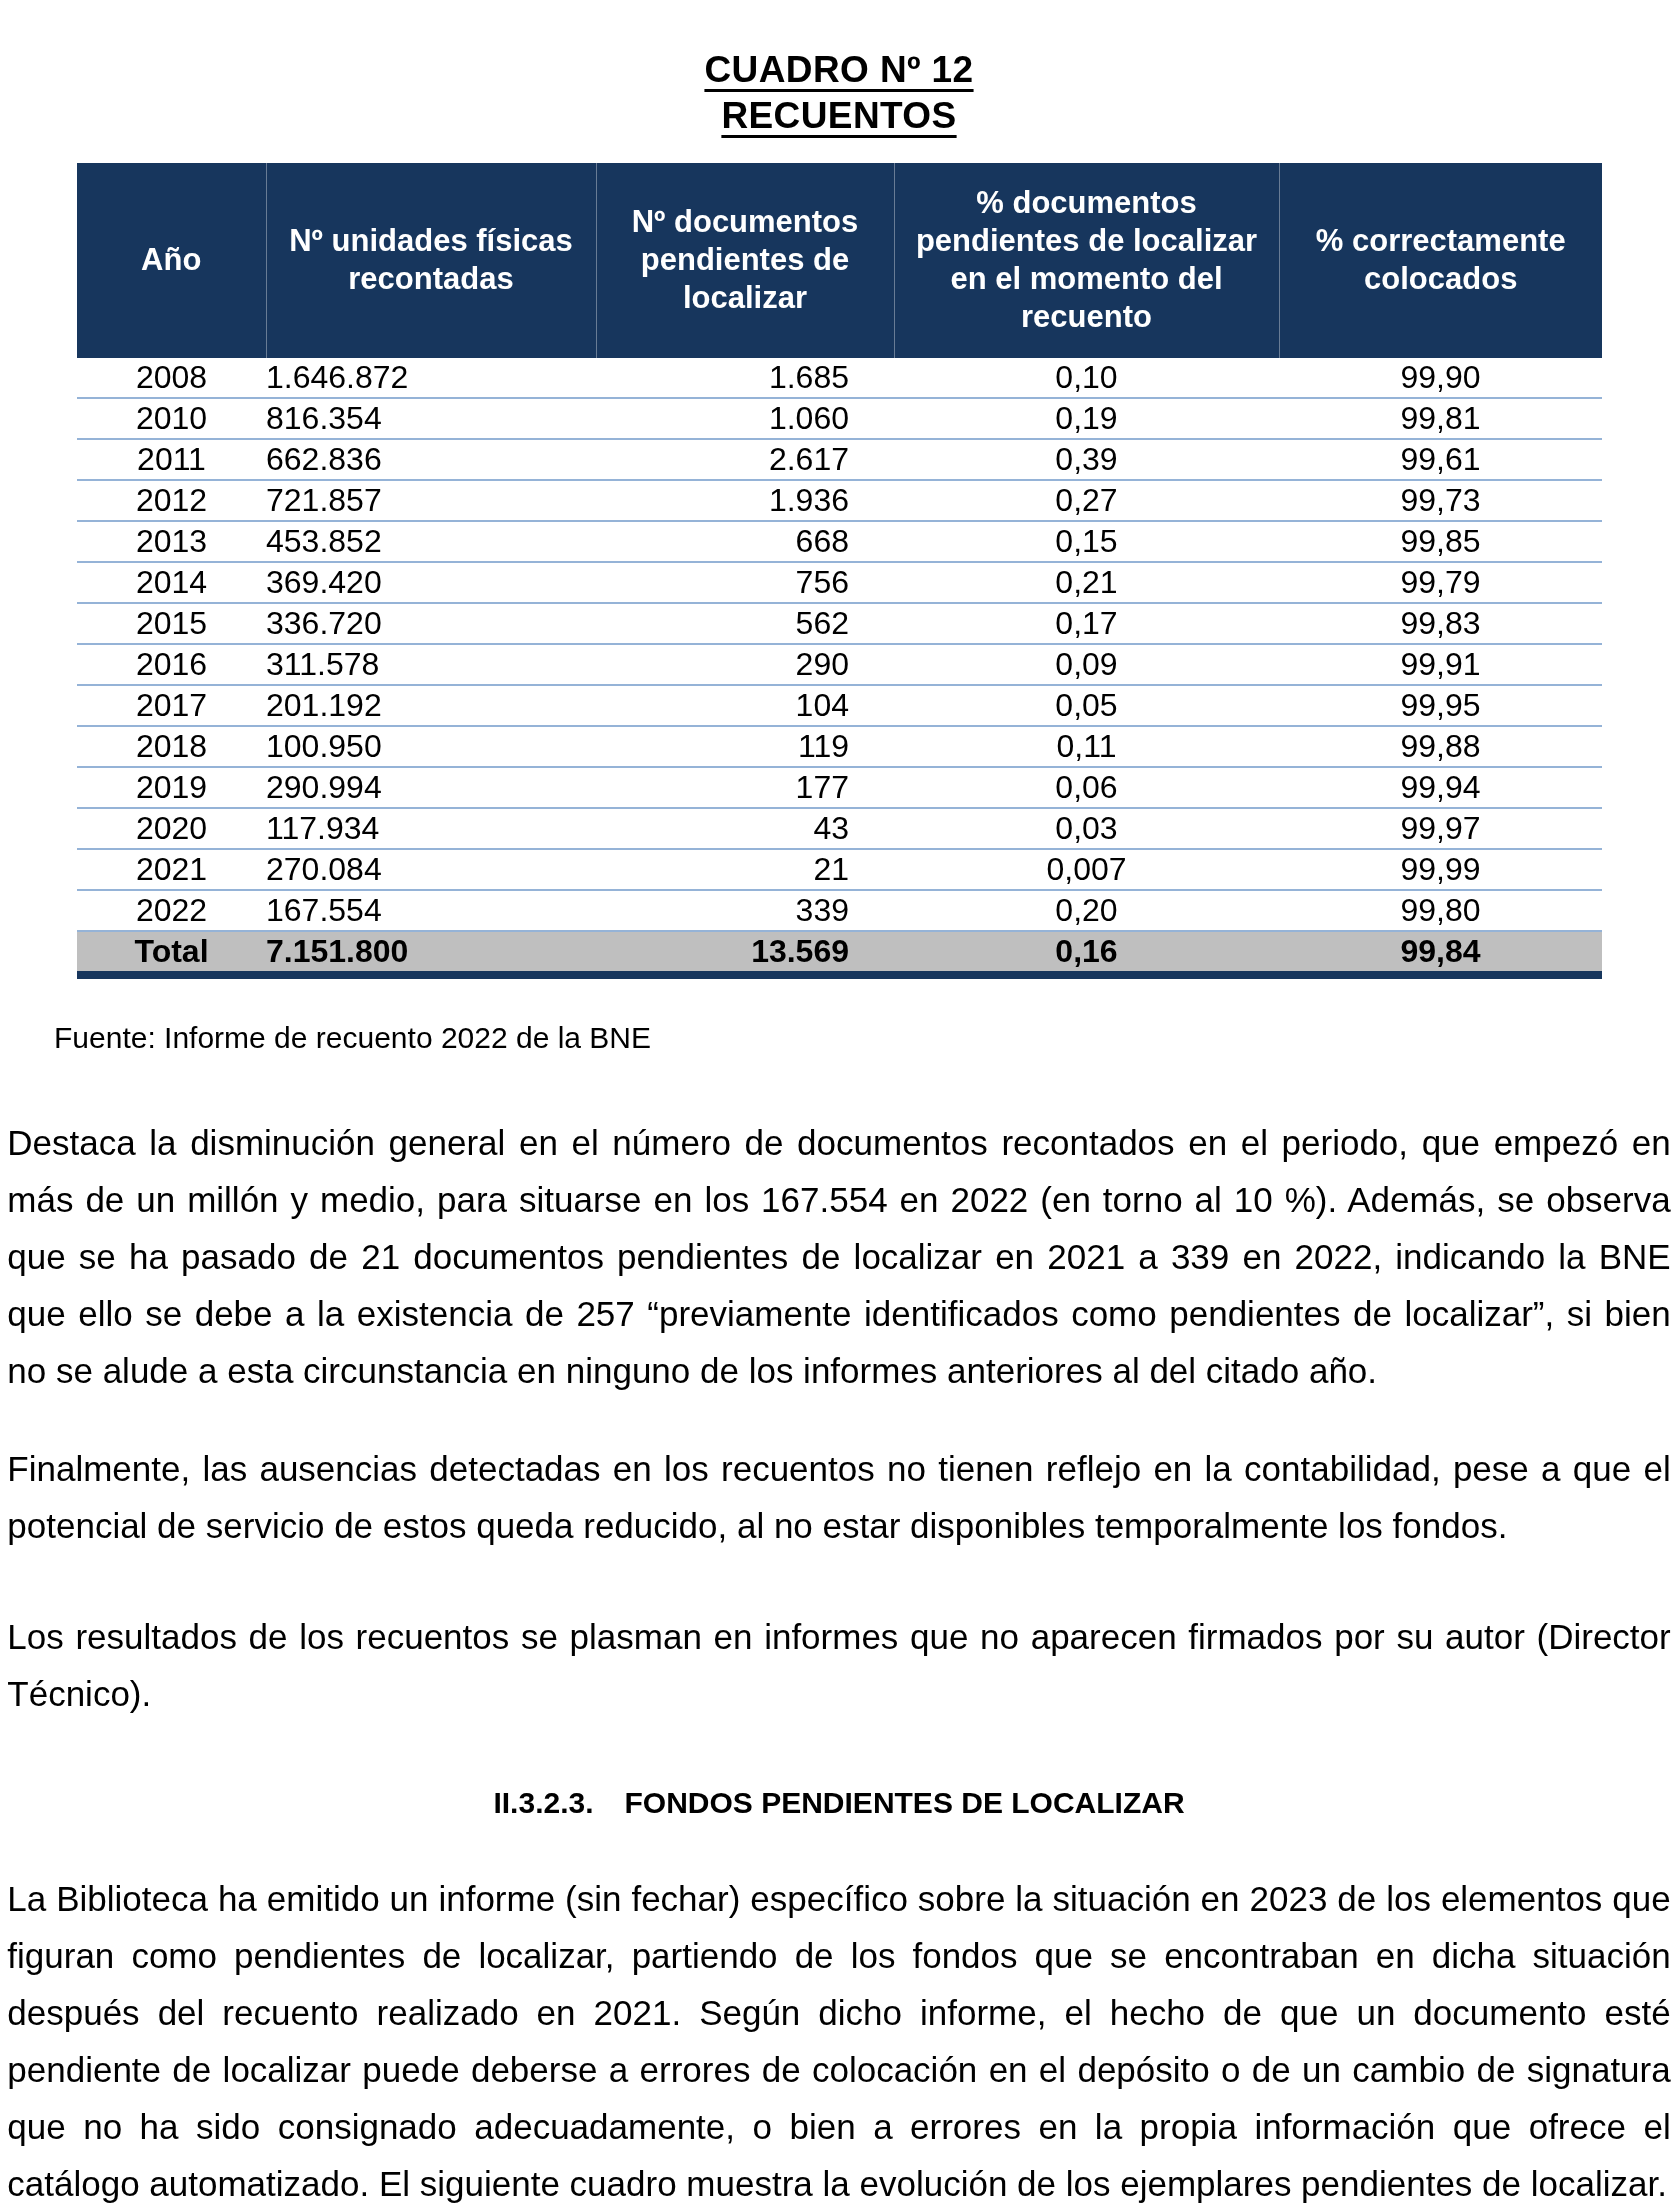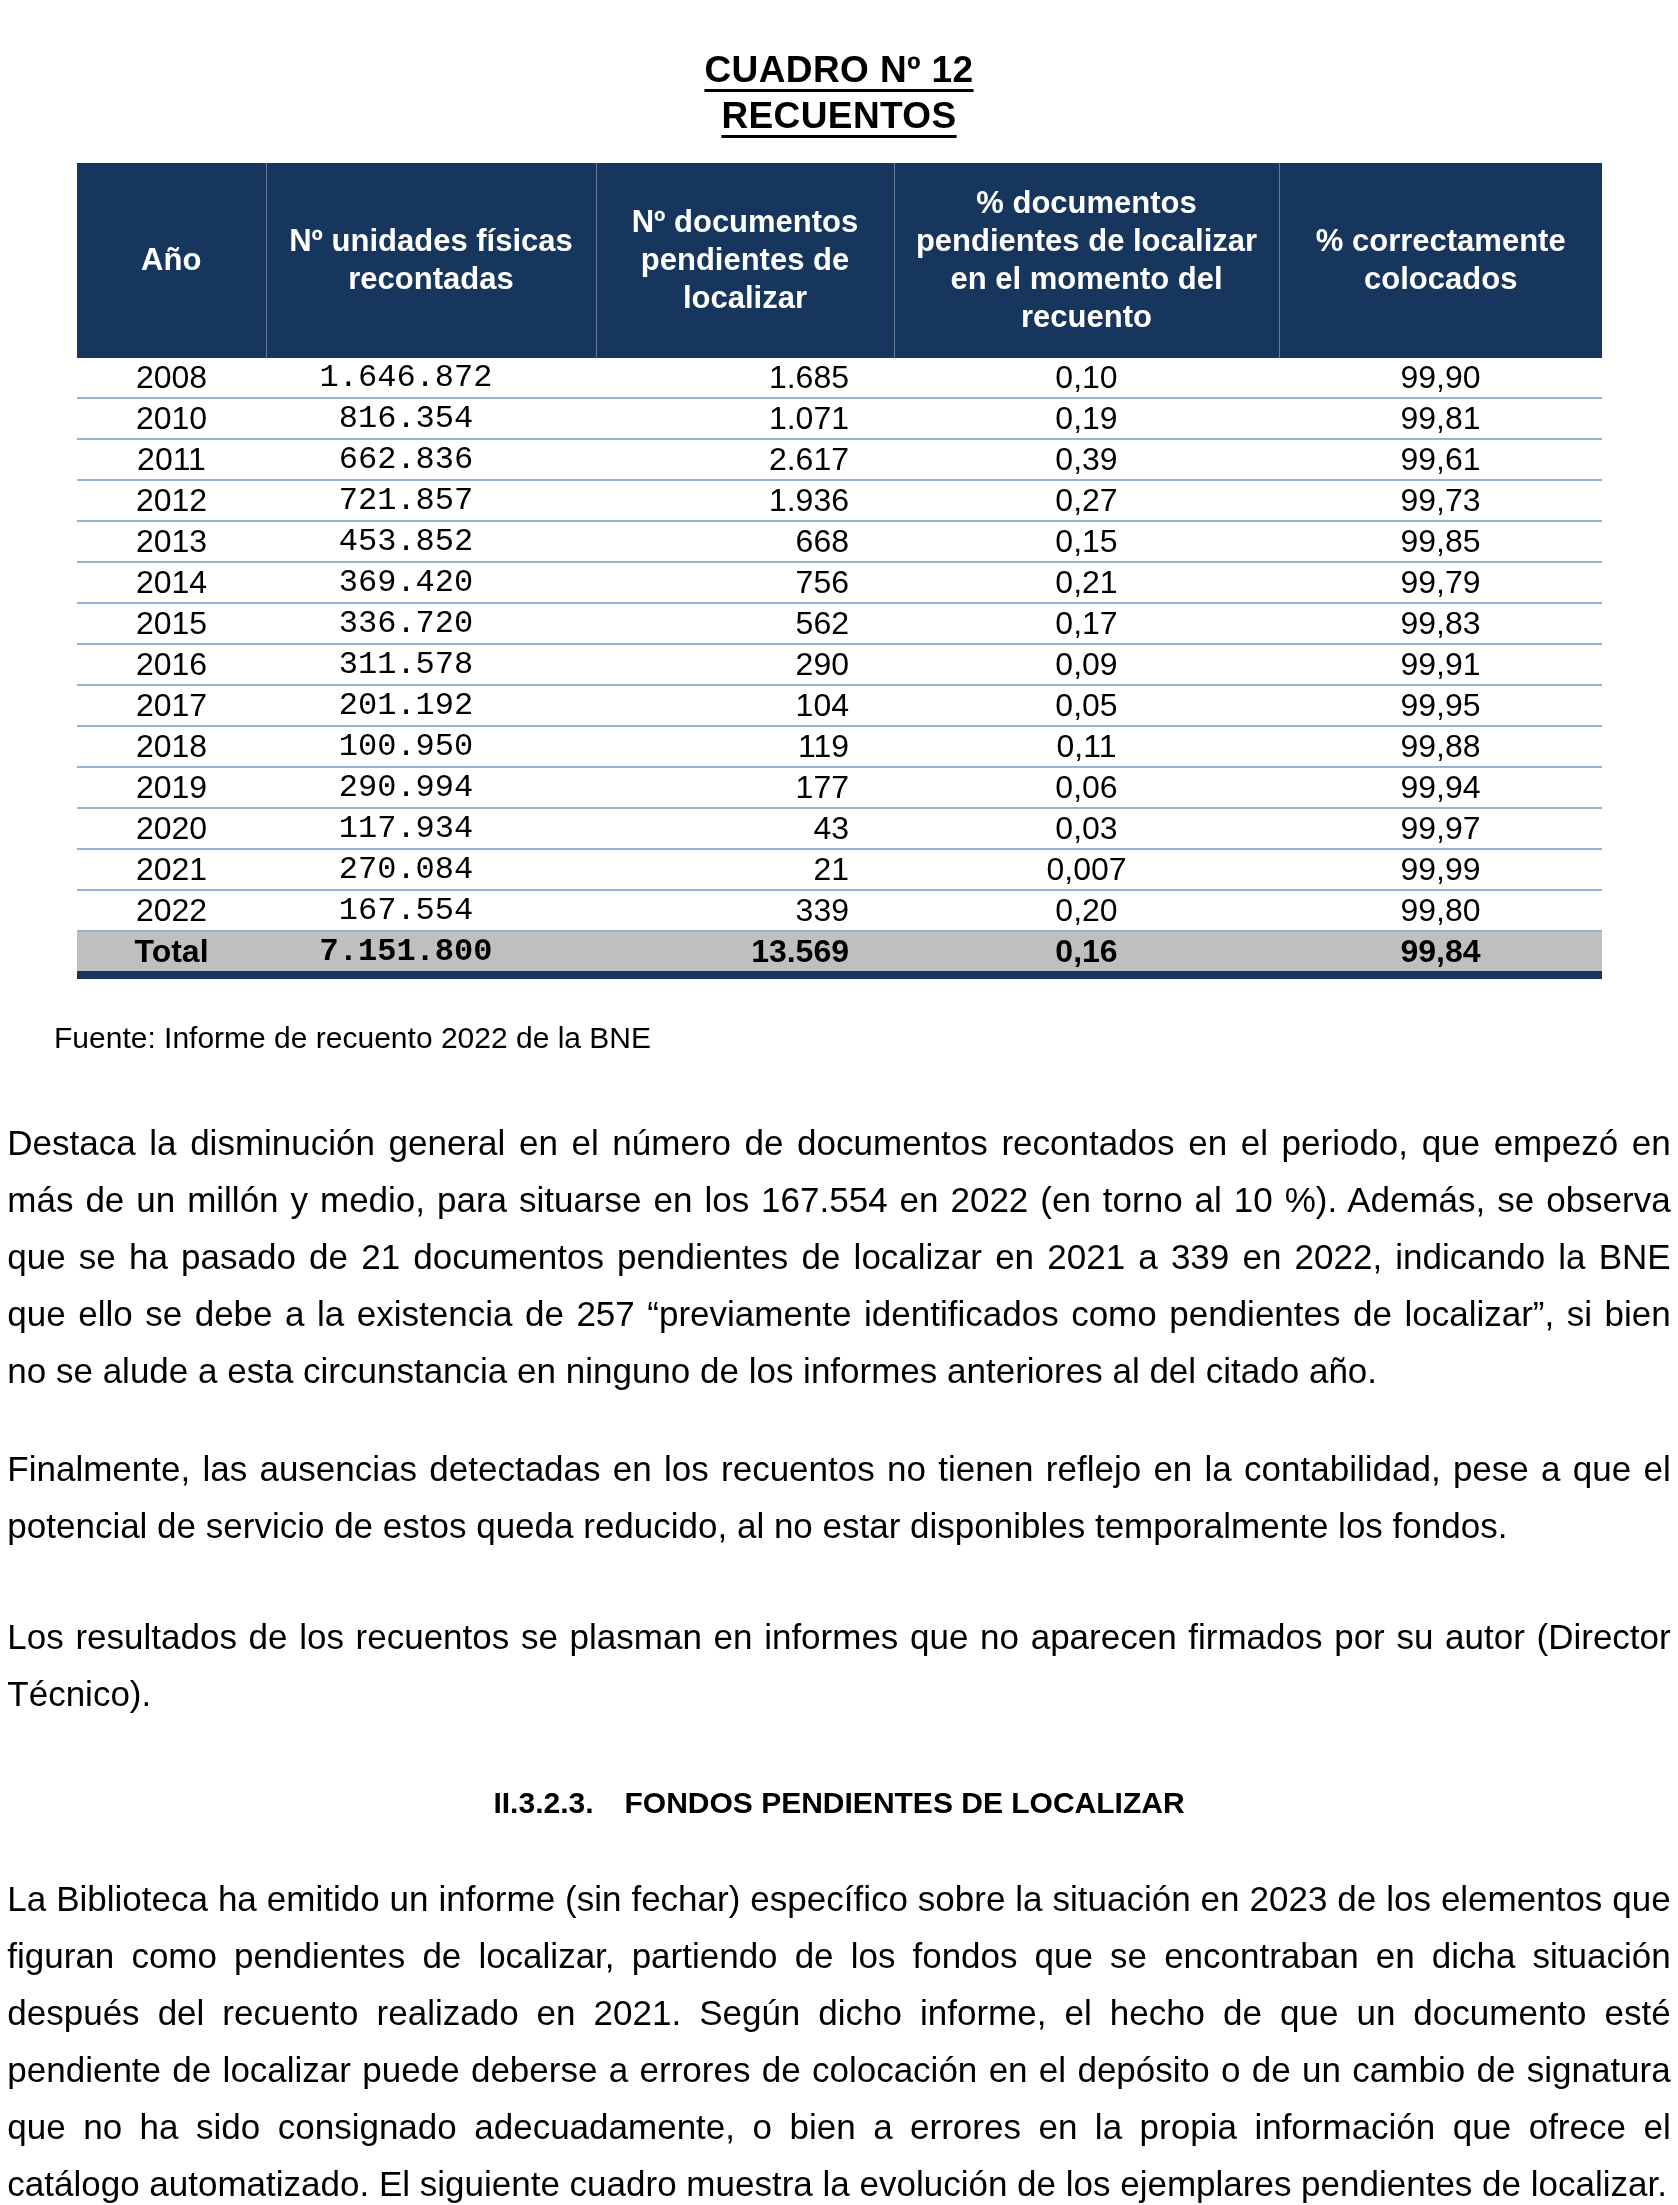--- a/index.html
+++ b/index.html
@@ -44,21 +44,21 @@
   thead th + th{border-left:1.6px solid rgba(255,255,255,.35);}
   tbody td{
     font-size:32px;
     height:39px;
     vertical-align:middle;
     padding:0;
     white-space:nowrap;
   }
   tbody tr + tr{border-top:2.4px solid var(--row-divider,#95B3D7);}
   td.c0{text-align:center;}
-  td.c1{text-align:center;padding-right:50px;font-family:Liberation Mono, monospace;}
+  td.c1{text-align:left;padding-right:50px;}
   td.c2{text-align:right;padding-right:45px;}
   td.c3{text-align:center;}
   td.c4{text-align:center;}
   tr.total-row{
     background:var(--total-bg,#BFBFBF);
     font-weight:bold;
     border-bottom:8px solid var(--total-border,#17365D);
   }
   
   .source-note{
@@ -119,21 +119,21 @@
         <tr>
           <td class="c0">2008</td>
           <td class="c1">1.646.872</td>
           <td class="c2">1.685</td>
           <td class="c3">0,10</td>
           <td class="c4">99,90</td>
         </tr>
         <tr>
           <td class="c0">2010</td>
           <td class="c1">816.354</td>
-          <td class="c2">1.071</td>
+          <td class="c2">1.060</td>
           <td class="c3">0,19</td>
           <td class="c4">99,81</td>
         </tr>
         <tr>
           <td class="c0">2011</td>
           <td class="c1">662.836</td>
           <td class="c2">2.617</td>
           <td class="c3">0,39</td>
           <td class="c4">99,61</td>
         </tr>

